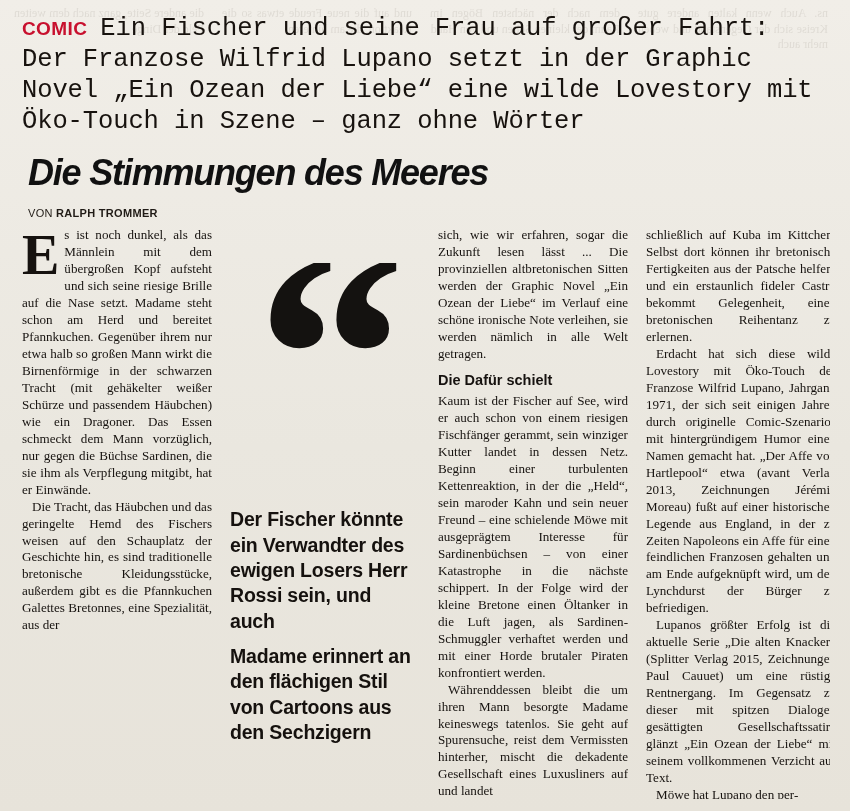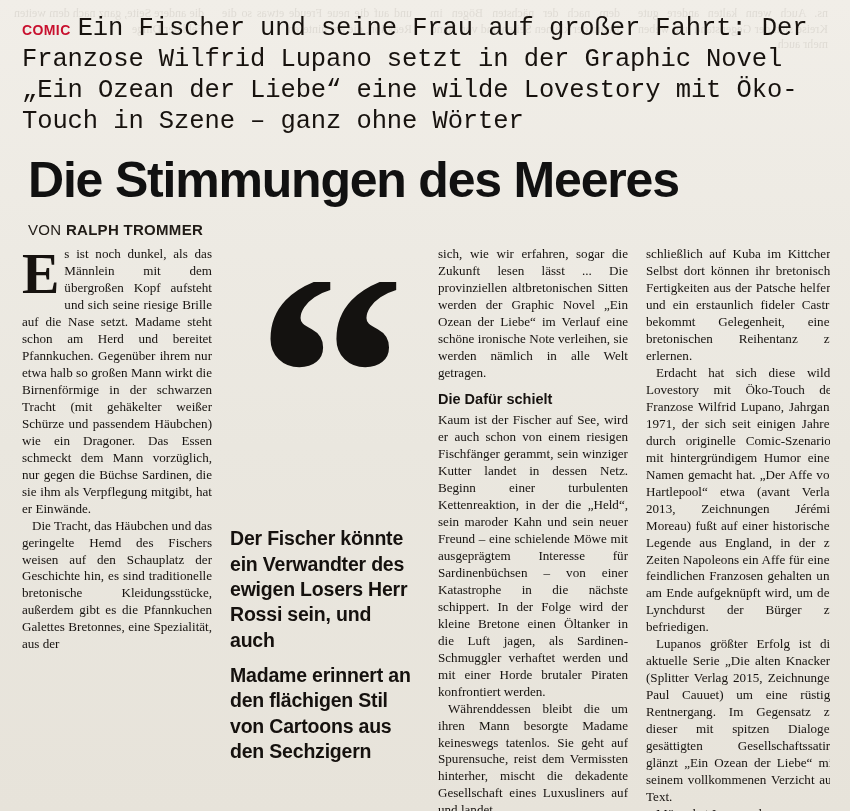--- a/index.html
+++ b/index.html
@@ -29,50 +29,52 @@
   
   .kicker-block {
     position: relative;
     margin: 0 0 2px 0;
     line-height: 1.17;
   }
   .kicker-label {
     color: #c8102e;
     font-family: "Liberation Sans", sans-serif;
     font-weight: bold;
-    font-size: 14px;
+    font-size: 19px;
     letter-spacing: 0.4px;
+    margin-right: 6px;
     display: inline;
     vertical-align: baseline;
   }
   .standfirst {
     display: inline;
     font-family: Liberation Mono, monospace;
     font-size: 25.5px;
     line-height: 1.21;
     letter-spacing: -0.1px;
     color: #17120e;
     margin-left: 7px;
   }
 
   
   .headline {
     font-family: "Liberation Sans", sans-serif;
     font-weight: bold;
-    font-size: 50px;
+    font-size: 36px;
     line-height: 1.0;
     letter-spacing: -1.2px;
     margin: 18px 0 16px 6px;
     color: #111;
+    font-style: italic;
   }
 
   
   .byline {
     font-family: "Liberation Sans", sans-serif;
-    font-size: 15px;
+    font-size: 11px;
     letter-spacing: 0.3px;
     margin: 0 0 8px 6px;
     color: #201b16;
   }
   .byline .by-pre { font-weight: normal; }
   .byline .by-name { font-weight: bold; }
 
   
   .columns {
     position: relative;

